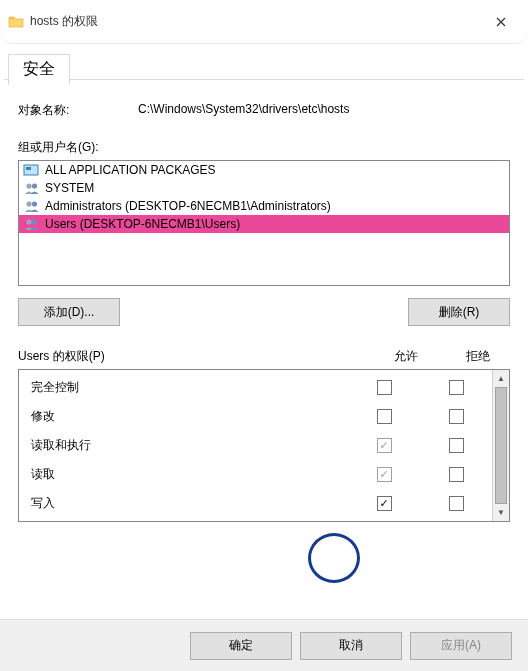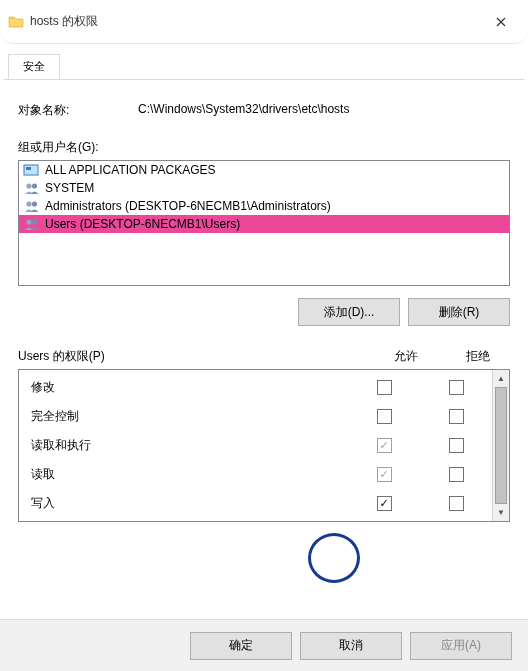--- a/index.html
+++ b/index.html
@@ -33,21 +33,21 @@
       position: relative;
       height: 26px;
     }
     .tab {
       position: absolute;
       top: 0; left: 4px;
       padding: 4px 14px;
       border: 1px solid #d9d9d9;
       border-bottom: 1px solid #fff;
       background: #fff;
-      font-size: 11px;
+      font-size: 16px;
       z-index: 2;
     }
     .tab-border {
       position: absolute;
       left: 0; right: 0; bottom: 0;
       border-bottom: 1px solid #d9d9d9;
     }
     .content {
       padding: 14px 18px 10px 18px;
     }
@@ -69,21 +69,21 @@
       display: flex; align-items: center;
       padding: 2px 4px;
       gap: 4px;
       font-size: 12px;
     }
     .group-item.selected {
       background: #ec4899;
     }
     .group-icon { width: 18px; height: 14px; flex-shrink: 0; }
     .btn-row {
-      display: flex; justify-content: flex-end; gap: 8px;
+      display: flex; justify-content: space-between; 
       margin-top: 12px;
     }
     .btn {
       min-width: 102px; height: 28px;
       border: 1px solid #adadad;
       background: #e1e1e1;
       font-size: 12px;
       font-family: inherit;
       text-align: center;
       cursor: pointer;
@@ -216,30 +216,30 @@
 
   <div class="perm-header">
     <span class="ph-name">Users 的权限(P)</span>
     <span class="ph-col">允许</span>
     <span class="ph-col">拒绝</span>
   </div>
 
   <div class="perm-table">
     <div class="perm-body" id="perm-body">
         <div class="perm-row">
+          <span class="pr-name">完全控制</span>
+          <span class="pr-col">
+            <span class="chk"></span>
+          </span>
+          <span class="pr-col">
+            <span class="chk"></span>
+          </span>
+        </div>
+        <div class="perm-row">
           <span class="pr-name">修改</span>
-          <span class="pr-col">
-            <span class="chk"></span>
-          </span>
-          <span class="pr-col">
-            <span class="chk"></span>
-          </span>
-        </div>
-        <div class="perm-row">
-          <span class="pr-name">完全控制</span>
           <span class="pr-col">
             <span class="chk"></span>
           </span>
           <span class="pr-col">
             <span class="chk"></span>
           </span>
         </div>
         <div class="perm-row">
           <span class="pr-name">读取和执行</span>
           <span class="pr-col">

